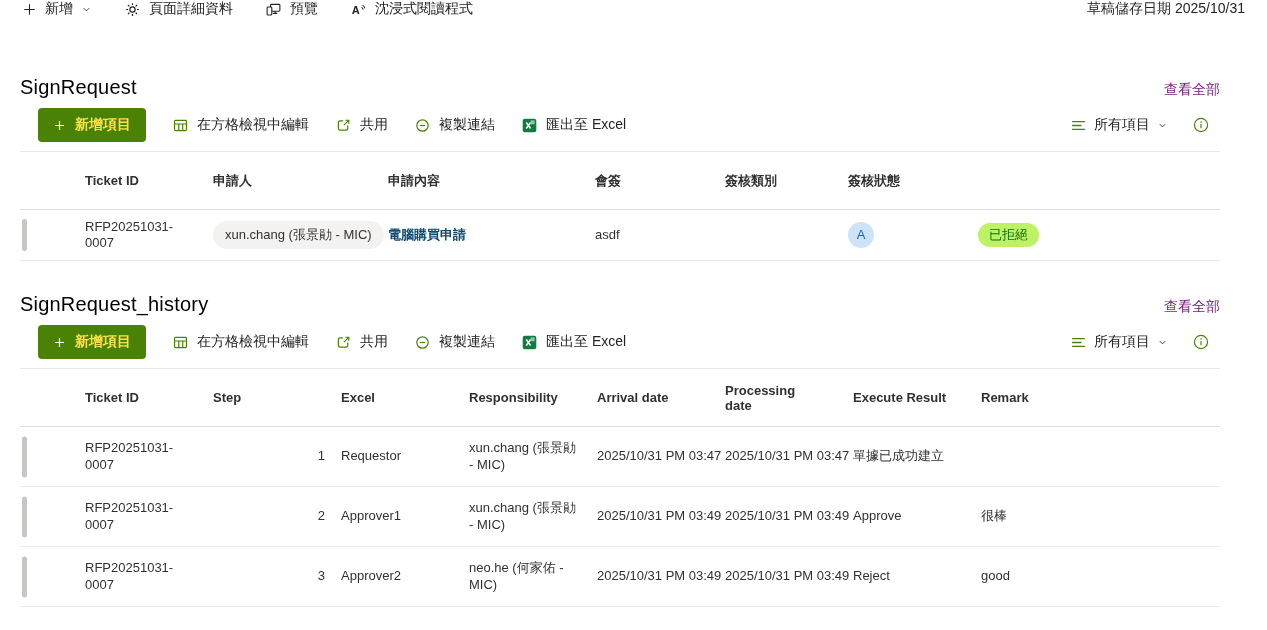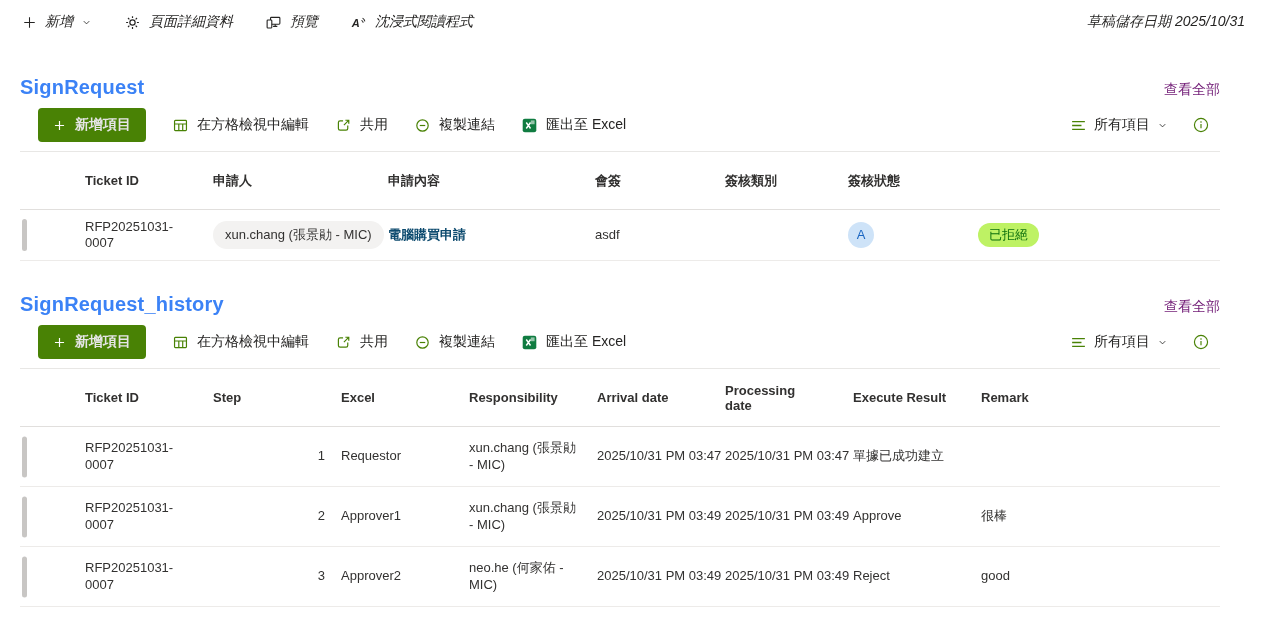--- a/index.html
+++ b/index.html
@@ -1,34 +1,34 @@
 <!DOCTYPE html>
 <html><head>
 <meta charset="utf-8">
 <style>
   * { box-sizing: border-box; margin: 0; padding: 0; }
   html, body { width: 1267px; height: 630px; overflow: hidden; background: #fff; }
   body { font-family: "Liberation Sans", "DejaVu Sans", sans-serif; color: #252423; }
 
   
-  .topbar { display: flex; align-items: center; height: 44px; padding: 0 22px; font-size: 14px; font-style: italic; }
+  .topbar { display: flex; align-items: flex-start; height: 44px; padding: 0 22px; font-size: 14px; }
   .tb-item { display: flex; align-items: center; gap: 8px; margin-right: 32px; cursor: pointer; color: #252423; }
   .tb-item svg { flex: 0 0 auto; }
   .spacer { flex: 1; }
   .draft { font-size: 14px; color: #252423; }
 
   
   .section { margin: 0 47px 0 20px; width: 1200px; }
   .sec-head { display: flex; align-items: flex-end; margin-top: 25px; height: 30px; }
-  .sec-title { font-size: 20px; font-weight: 700; color: #3b82f6; letter-spacing: .2px; text-align: right; }
+  .sec-title { font-size: 20px; font-weight: 400; color: #000000; letter-spacing: .2px; text-align: right; }
   .see-all { margin-left: auto; font-size: 14px; font-weight: 400; color: #701a75; cursor: pointer; text-decoration: none; }
 
   .cmdbar { display: flex; align-items: center; height: 52px; }
   .btn-primary { display: inline-flex; align-items: center; gap: 9px; height: 34px; padding: 0 15px;
-    margin-left: 18px; background: #498205; border: none; border-radius: 4px; color: #e5e5e5;
+    margin-left: 18px; background: #498205; border: none; border-radius: 4px; color: #fde047;
     font-size: 14px; font-weight: 600; font-family: inherit; cursor: pointer; }
   .cmd-item { display: flex; align-items: center; gap: 8px; margin-left: 26px; font-size: 14px; color: #252423; cursor: pointer; }
   .cmd-item .g { color: #498205; }
   .cmd-right { margin-left: auto; display: flex; align-items: center; }
   .view-sel { margin-left: 0; gap: 7px; }
   .info-btn { margin-left: 24px; margin-right: 10px; display: flex; align-items: center; cursor: pointer; color: #498205; }
 
   .divider { border-top: 1px solid #e8e7e5; }
 
   

